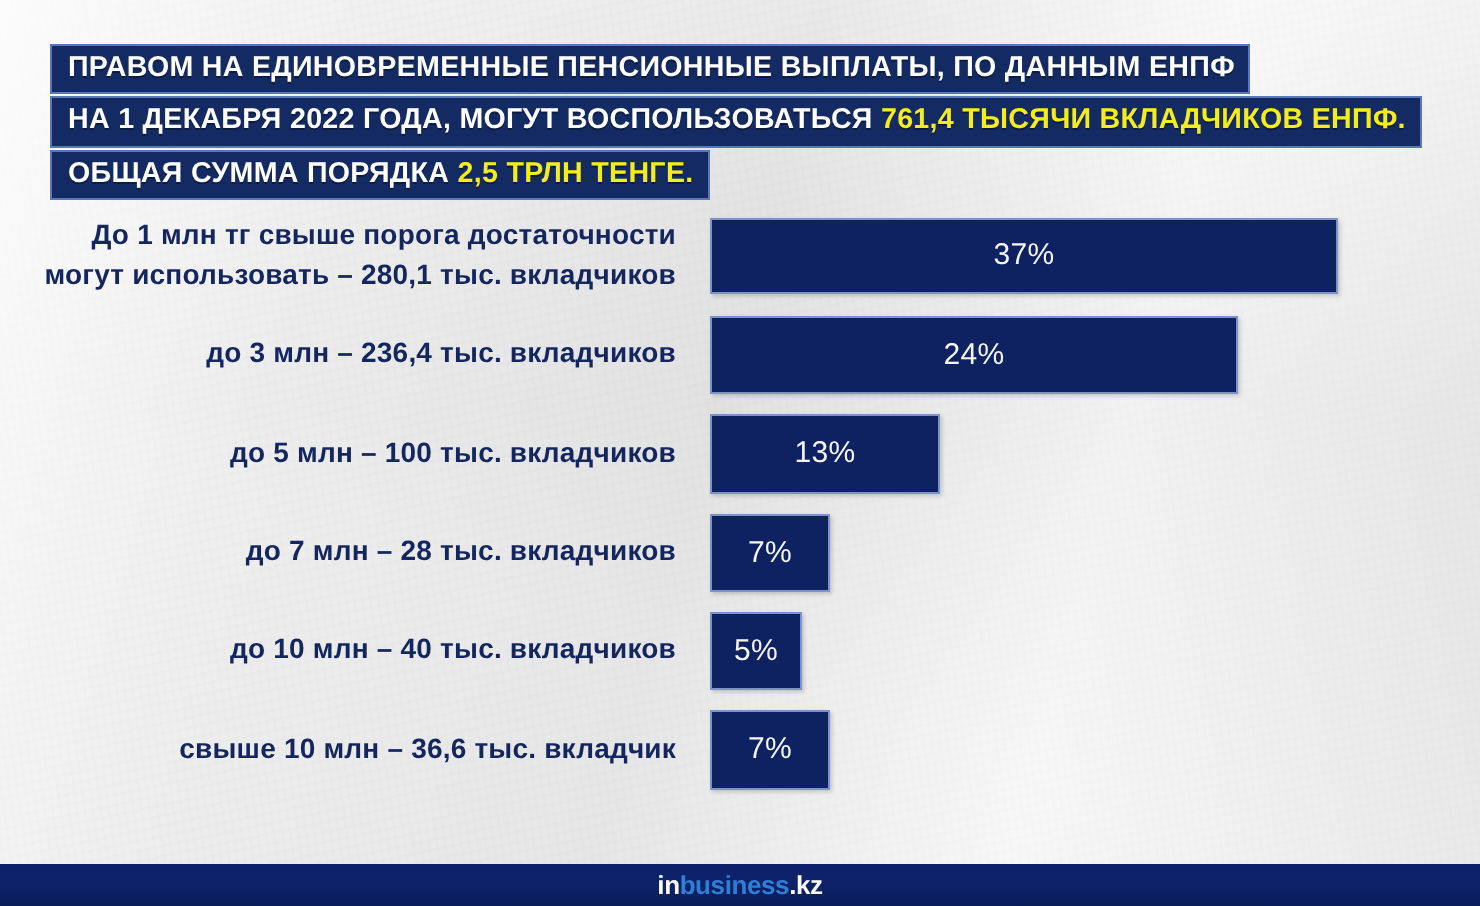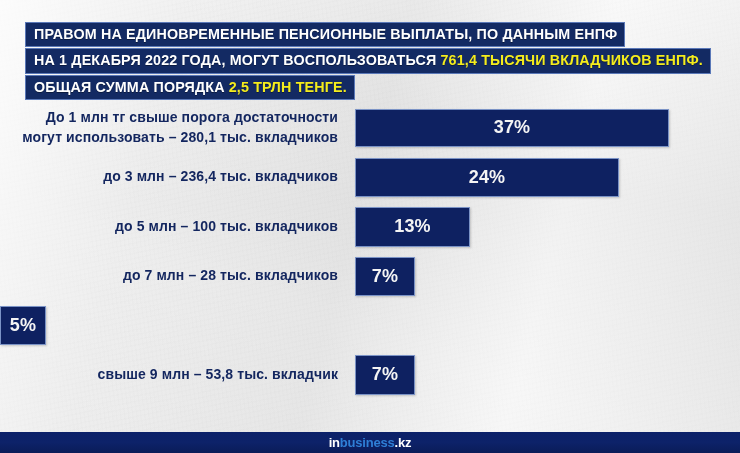--- a/index.html
+++ b/index.html
@@ -87,22 +87,22 @@
     background: #0e2161;
     border: 1px solid #7b93c6;
     box-sizing: border-box;
     display: flex;
     align-items: center;
     justify-content: center;
     box-shadow: 1px 1px 2px rgba(0,0,0,0.18);
   }
   .bar-value {
     color: #f4f4f4;
-    font-size: 18px;
-    font-weight: bold;
+    font-size: 15px;
+    font-weight: normal;
     letter-spacing: 0.2px;
   }
 
   
   .footer {
     position: absolute;
     left: 0;
     bottom: 0;
     width: 740px;
     height: 21px;
@@ -169,29 +169,32 @@
         <div class="row-label">
           <div>до 7 млн – 28 тыс. вкладчиков</div>
         </div>
         <div class="bar-area">
           <div class="bar" style="width: 60px; height: 39px;">
             <span class="bar-value">7%</span>
           </div>
         </div>
       </div>
       <div class="row">
+        <div class="row-label">
+          <div>до 10 млн – 40 тыс. вкладчиков</div>
+        </div>
         <div class="bar-area">
           <div class="bar" style="width: 46px; height: 39px;">
             <span class="bar-value">5%</span>
           </div>
         </div>
       </div>
       <div class="row">
         <div class="row-label">
-          <div>свыше 9 млн – 53,8 тыс. вкладчик</div>
+          <div>свыше 10 млн – 36,6 тыс. вкладчик</div>
         </div>
         <div class="bar-area">
           <div class="bar" style="width: 60px; height: 40px;">
             <span class="bar-value">7%</span>
           </div>
         </div>
       </div>
     </div>
 
   <div class="footer">

